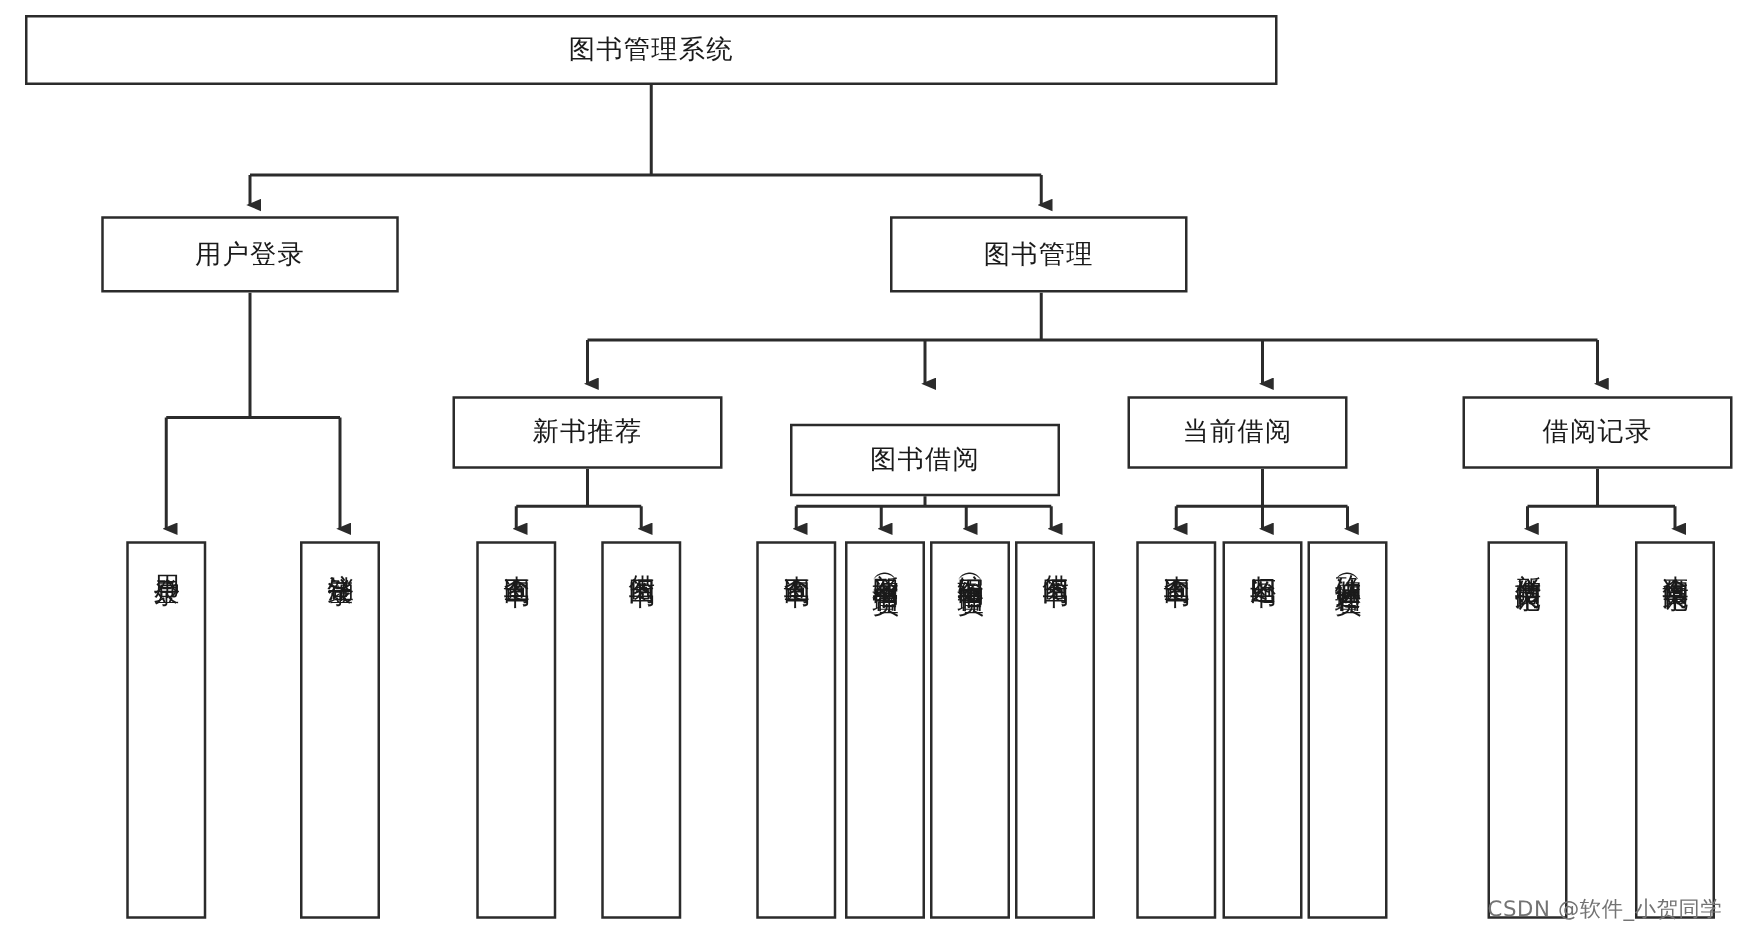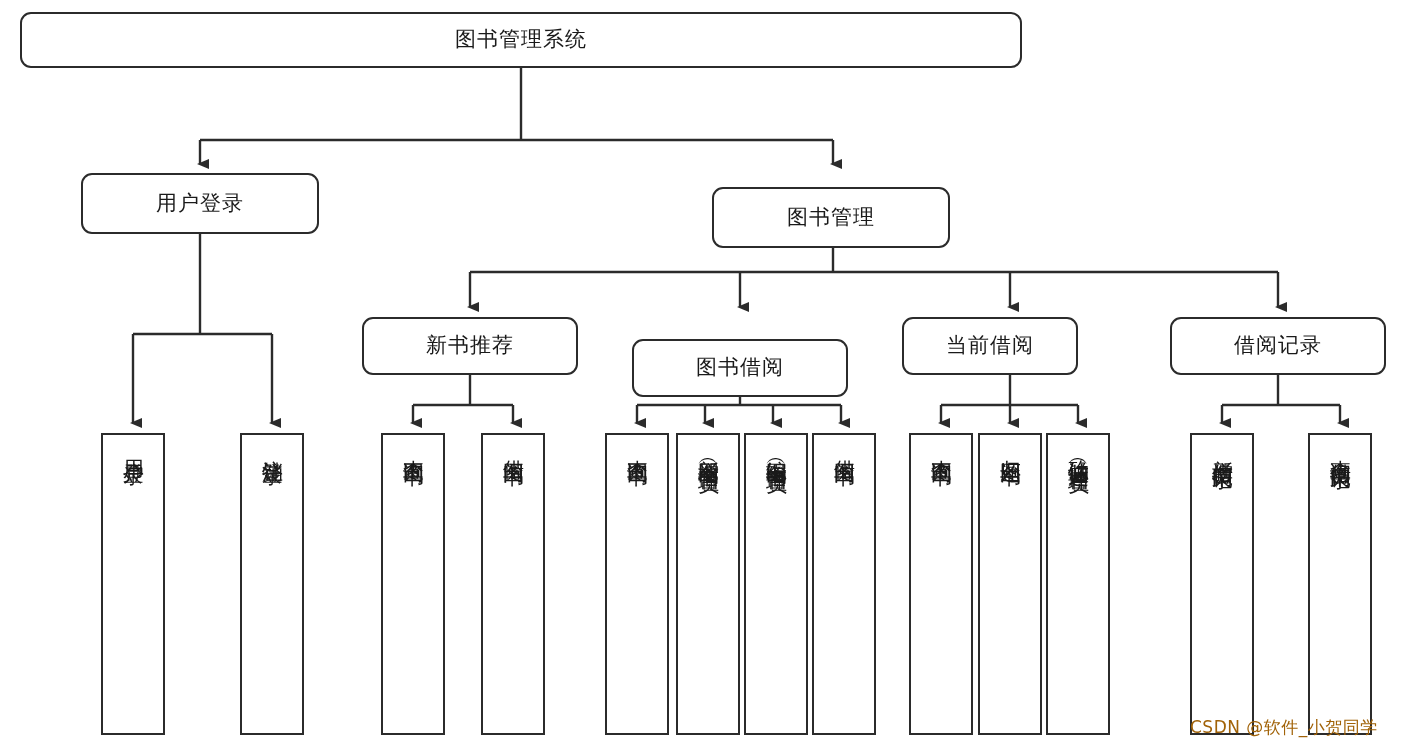--- a/index.html
+++ b/index.html
@@ -35,40 +35,39 @@
     align-items: center;
     justify-content: center;
     color: #1a1a1a;
     z-index: 2;
   }
   .node-h {
     font-size: 21px;
     letter-spacing: 1px;
     line-height: 1.1;
     white-space: nowrap;
-    border-radius: 11px;
   }
   .node-v {
     align-items: flex-start;
     justify-content: center;
     padding-top: 8px;
   }
   .node-v .vlabel {
     writing-mode: vertical-rl;
     text-orientation: upright;
     font-size: 21px;
     line-height: 1.28;
     letter-spacing: 2px;
     white-space: nowrap;
     color: #1a1a1a;
   }
   .watermark {
     position: absolute;
     font-size: 17px;
-    color: #a16207;
+    color: #737373;
     white-space: nowrap;
     z-index: 3;
     letter-spacing: 0.5px;
   }
 </style>
 </head>
 <body>
 
 <div id="diagram-root">
 
@@ -122,21 +121,21 @@
     </g>
   </svg>
 
   <div class="node node-h" style="left:20px; top:12px; width:1002px; height:56px;">
     <span>图书管理系统</span>
   </div>
 
   <div class="node node-h" style="left:81px; top:173px; width:238px; height:61px;">
     <span>用户登录</span>
   </div>
-  <div class="node node-h" style="left:712px; top:173px; width:238px; height:61px;margin-top:14px;">
+  <div class="node node-h" style="left:712px; top:173px; width:238px; height:61px;">
     <span>图书管理</span>
   </div>
 
   <div class="node node-h" style="left:362px; top:317px; width:216px; height:58px;">
     <span>新书推荐</span>
   </div>
   <div class="node node-h" style="left:632px; top:317px; width:216px; height:58px;margin-top:22px;">
     <span>图书借阅</span>
   </div>
   <div class="node node-h" style="left:902px; top:317px; width:176px; height:58px;">

